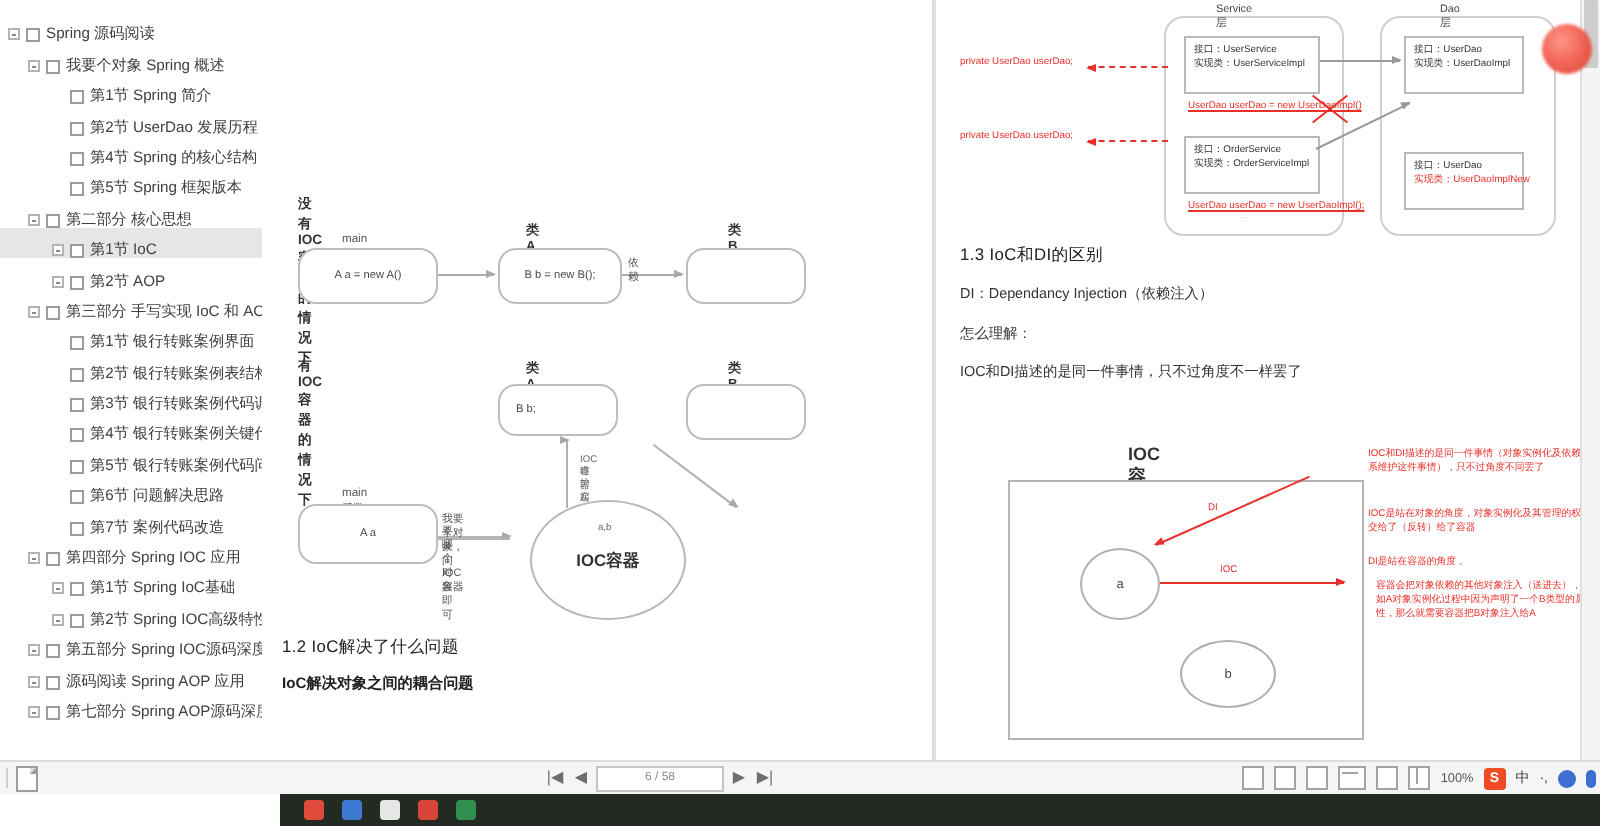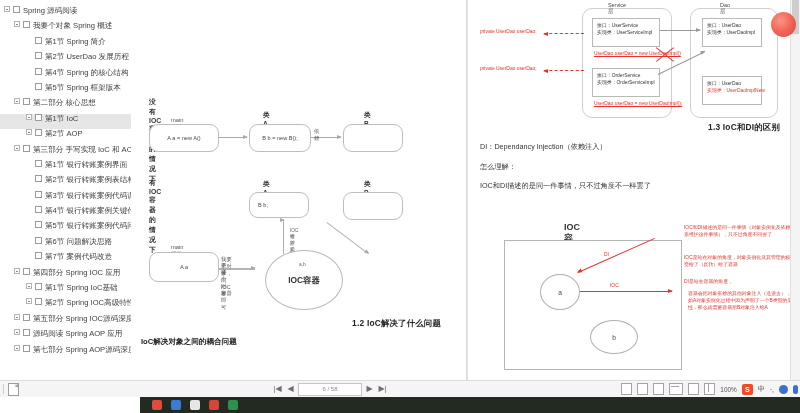--- a/index.html
+++ b/index.html
@@ -28,21 +28,21 @@
   .ic-a i{left:0;top:0;width:8px;height:8px;}
   .ic-b i{left:0;top:0;width:8px;height:8px;}
   .ic-b i.f{left:2px;top:2px;width:4px;height:4px;background:#9a9a9a;border:0;}
   .ic-c i{left:0;top:0;width:8px;height:8px;}
   .ic-c i.l{left:0;top:3px;width:8px;height:0;border-width:1px 0 0 0;}
   .ic-d i{left:0;top:0;width:8px;height:8px;}
   .ic-d i.l{left:0;top:5px;width:8px;height:0;border-width:1px 0 0 0;}
   .ic-x{font-size:9px;line-height:8px;color:#8a8a8a;}
 
   .sb-list{flex:1;overflow:hidden;padding-top:6px;}
-  .node{display:flex;align-items:flex-start;height:15.4px;padding-left:4px;white-space:nowrap;}
+  .node{display:flex;align-items:flex-end;height:15.4px;padding-left:4px;white-space:nowrap;}
   .node.sel{background:#e6e6e6;}
   .exp{width:7px;height:7px;margin-right:2px;flex:0 0 7px;position:relative;}
   .exp.has:before{
     content:"";position:absolute;left:0;top:0;width:6px;height:6px;
     border:1px solid #b4b4b4;box-sizing:border-box;background:#fff;
   }
   .exp.has:after{
     content:"";position:absolute;left:2px;top:3px;width:2px;height:1px;background:#888;
   }
   .cbx{
@@ -59,21 +59,21 @@
     position:absolute;left:131px;top:0;right:0;height:397px;
     background:#ffffff;overflow:hidden;
   }
   .page{position:absolute;top:0;height:397px;background:#fff;overflow:hidden;}
   .page-left{left:0;width:336px;}
   .page-right{left:336px;width:333px;border-left:1px solid #e2e2e2;}
   .pdiv{position:absolute;left:335px;top:0;width:2px;height:397px;background:#dcdcdc;}
 
   .ptxt{font-size:7.2px;line-height:11.6px;color:#333;}
   .p{margin:0 0 8px 0;}
-  .h3{font-size:8.4px;font-weight:bold;color:#222;margin:0 0 8px 0;letter-spacing:.2px;text-align:right;}
+  .h3{font-size:8.4px;font-weight:normal;color:#222;margin:0 0 8px 0;letter-spacing:.2px;}
   .hb{font-size:7.6px;font-weight:bold;color:#222;margin:0 0 7px 0;}
 
   .body-l{position:absolute;left:10px;top:5px;width:310px;}
   .body-r{position:absolute;left:12px;top:122px;width:300px;}
 
   
   .dg{position:absolute;}
   .rbox{
     position:absolute;border:1px solid #bdbdbd;border-radius:9px;background:#fff;
     display:flex;align-items:center;justify-content:center;

